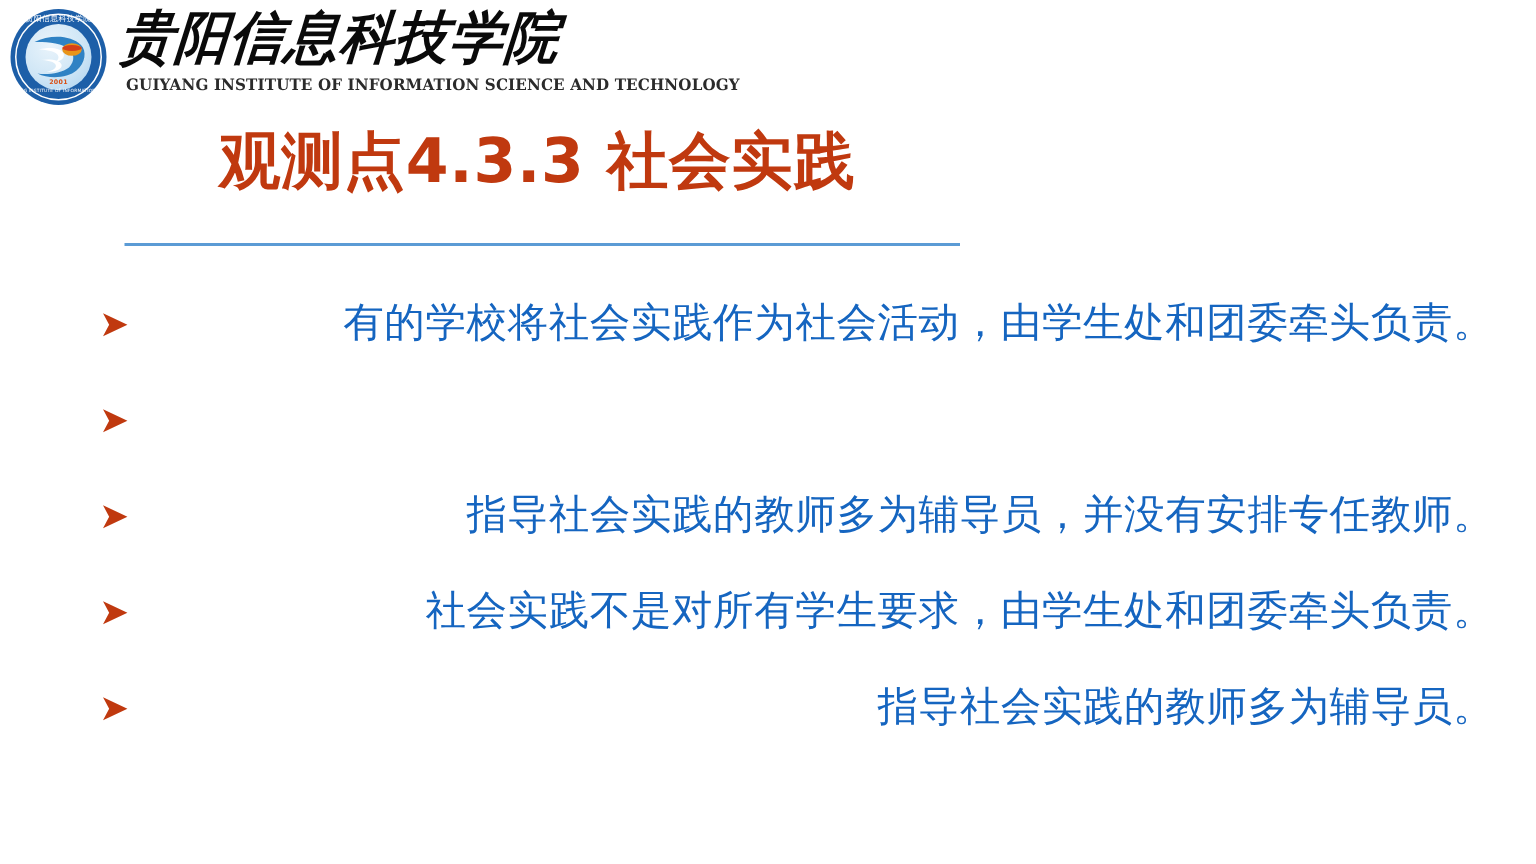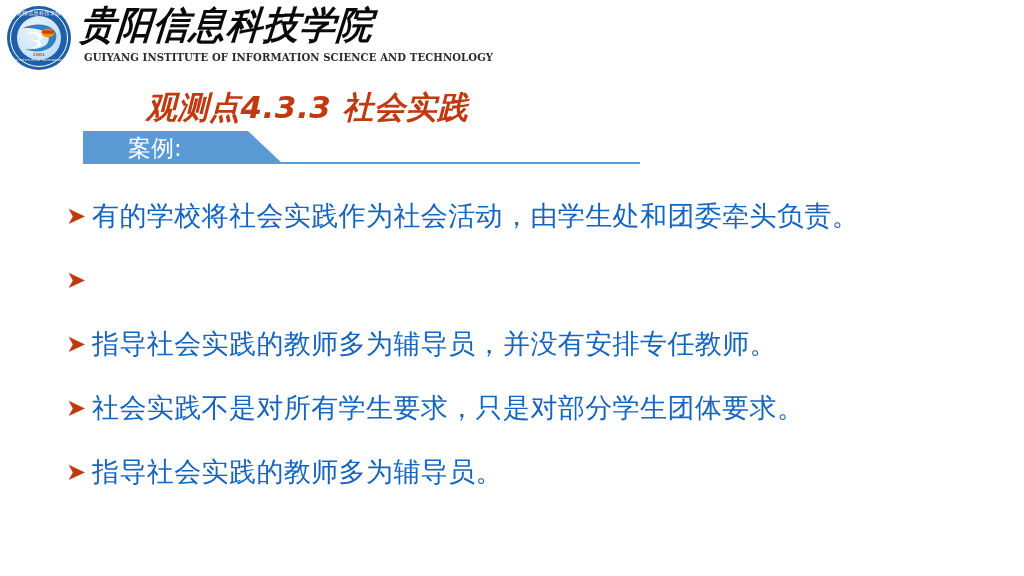--- a/index.html
+++ b/index.html
@@ -148,26 +148,25 @@
     transform-origin: left top;
   }
 
   
   .slide-title {
     position: absolute;
     left: 146px;
     top: 88px;
     color: #c0390f;
     font-family: "DejaVu Sans", "Liberation Sans", sans-serif;
-    font-size: 31px;
+    font-size: 41px;
     font-weight: bold;
     letter-spacing: 0.5px;
     white-space: nowrap;
     line-height: 38px;
-    font-style: italic;
   }
 
   
   .case-banner {
     position: absolute;
     left: 83px;
     top: 131px;
     width: 200px;
     height: 33px;
   }
@@ -221,20 +220,21 @@
     font-family: "DejaVu Sans", "Liberation Sans", sans-serif;
   }
   .bullet-text {
     flex: 1 1 auto;
     color: #1565c0;
     font-family: "DejaVu Sans", "Liberation Sans", sans-serif;
     font-size: 27px;
     line-height: 40px;
     letter-spacing: 0.4px;
     white-space: nowrap;
+    text-align: right;
   }
 </style>
 </head>
 <body>
 
 <div class="slide">
 
   <div class="header-lockup">
 
     <div class="logo-emblem">
@@ -256,47 +256,43 @@
 
     <div class="wordmark">
       <div class="wordmark-cn">贵阳信息科技学院</div>
       <div class="wordmark-en">GUIYANG INSTITUTE OF INFORMATION SCIENCE AND TECHNOLOGY</div>
     </div>
 
   </div>
 
   <div class="slide-title">观测点4.3.3  社会实践</div>
 
-  <div class="case-banner">
-    <div class="case-banner-shape"></div>
-    <div class="case-banner-label">案例:</div>
+  <div class="case-underline"></div>
+
+  <div class="bullet-list">
+
+    <div class="bullet-item">
+      <span class="bullet-marker">➤</span>
+      <span class="bullet-text">有的学校将社会实践作为社会活动，由学生处和团委牵头负责。</span>
+    </div>
+
+    <div class="bullet-item">
+      <span class="bullet-marker">➤</span>
+    </div>
+
+    <div class="bullet-item">
+      <span class="bullet-marker">➤</span>
+      <span class="bullet-text">指导社会实践的教师多为辅导员，并没有安排专任教师。</span>
+    </div>
+
+    <div class="bullet-item">
+      <span class="bullet-marker">➤</span>
+      <span class="bullet-text">社会实践不是对所有学生要求，由学生处和团委牵头负责。</span>
+    </div>
+
+    <div class="bullet-item">
+      <span class="bullet-marker">➤</span>
+      <span class="bullet-text">指导社会实践的教师多为辅导员。</span>
+    </div>
+
   </div>
-  <div class="case-underline"></div>
-
-  <div class="bullet-list">
-
-    <div class="bullet-item">
-      <span class="bullet-marker">➤</span>
-      <span class="bullet-text">有的学校将社会实践作为社会活动，由学生处和团委牵头负责。</span>
-    </div>
-
-    <div class="bullet-item">
-      <span class="bullet-marker">➤</span>
-    </div>
-
-    <div class="bullet-item">
-      <span class="bullet-marker">➤</span>
-      <span class="bullet-text">指导社会实践的教师多为辅导员，并没有安排专任教师。</span>
-    </div>
-
-    <div class="bullet-item">
-      <span class="bullet-marker">➤</span>
-      <span class="bullet-text">社会实践不是对所有学生要求，只是对部分学生团体要求。</span>
-    </div>
-
-    <div class="bullet-item">
-      <span class="bullet-marker">➤</span>
-      <span class="bullet-text">指导社会实践的教师多为辅导员。</span>
-    </div>
-
-  </div>
 
 </div>
 
 </body></html>

